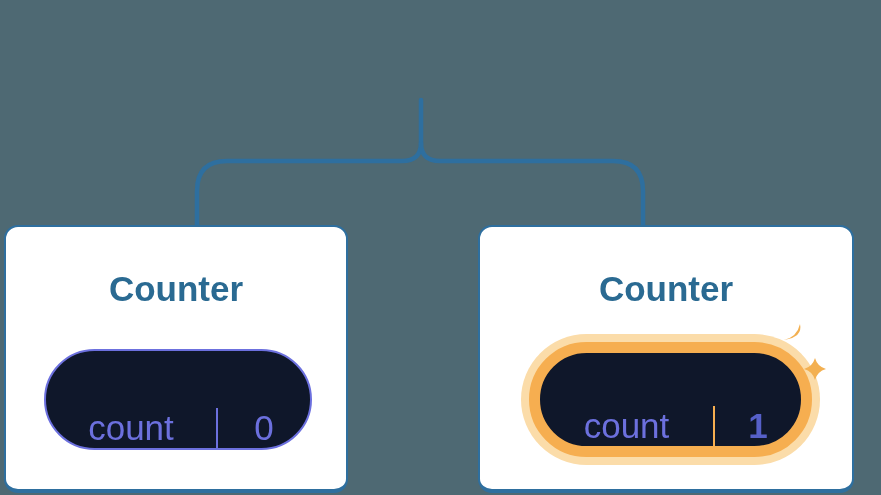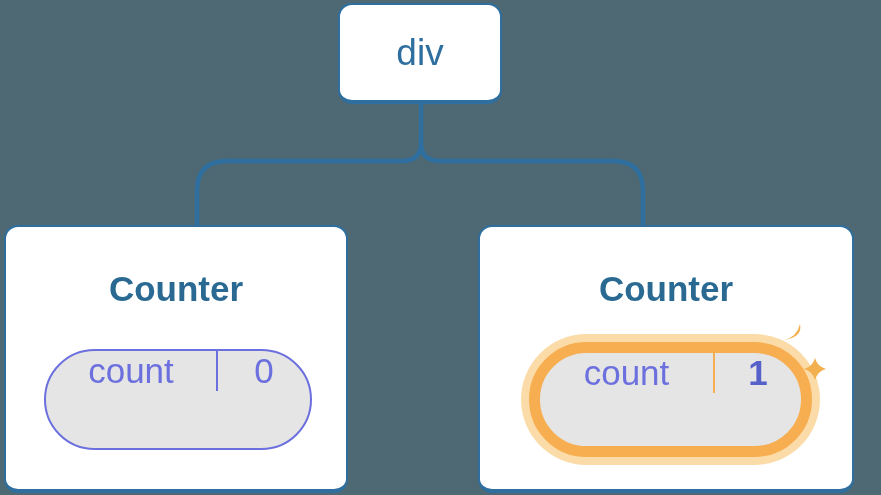--- a/index.html
+++ b/index.html
@@ -34,22 +34,22 @@
   .card.left{left:4px;width:340px;}
   .card.right{left:478px;width:372px;}
   .card-title{
     margin-top:42px;
     text-align:center;
     font-size:35px;font-weight:700;
     color:#2a6a92;
   }
   .pill{
     position:absolute;
-    background:#e5e5e5;
-    display:flex;align-items:flex-start;
+    background:#0f172a;
+    display:flex;align-items:flex-end;
     box-sizing:border-box;
   }
   .pill .name{
     flex:1;display:flex;align-items:center;justify-content:center;
     font-size:35px;color:#6c70de;
   }
   .pill .value{
     display:flex;align-items:center;justify-content:center;
     font-size:35px;color:#6c70de;
   }
@@ -82,23 +82,20 @@
 
 <div class="stage">
 
   <svg class="connector" width="881" height="495" viewBox="0 0 881 495">
     <g fill="none" stroke="#2e6f9f" stroke-width="4.5" stroke-linecap="round">
       <path d="M421 100 V143 Q421 161 402 161 H227 Q197 161 197 191 V226"></path>
       <path d="M421 143 Q421 161 440 161 H613 Q643 161 643 191 V226"></path>
     </g>
   </svg>
 
-  <div class="node root-node">
-    <span>div</span>
-  </div>
 
   <div class="card left">
     <div class="card-title">Counter</div>
     <div class="pill normal">
       <div class="name">count</div>
       <div class="value">0</div>
     </div>
   </div>
 
   <div class="card right">

